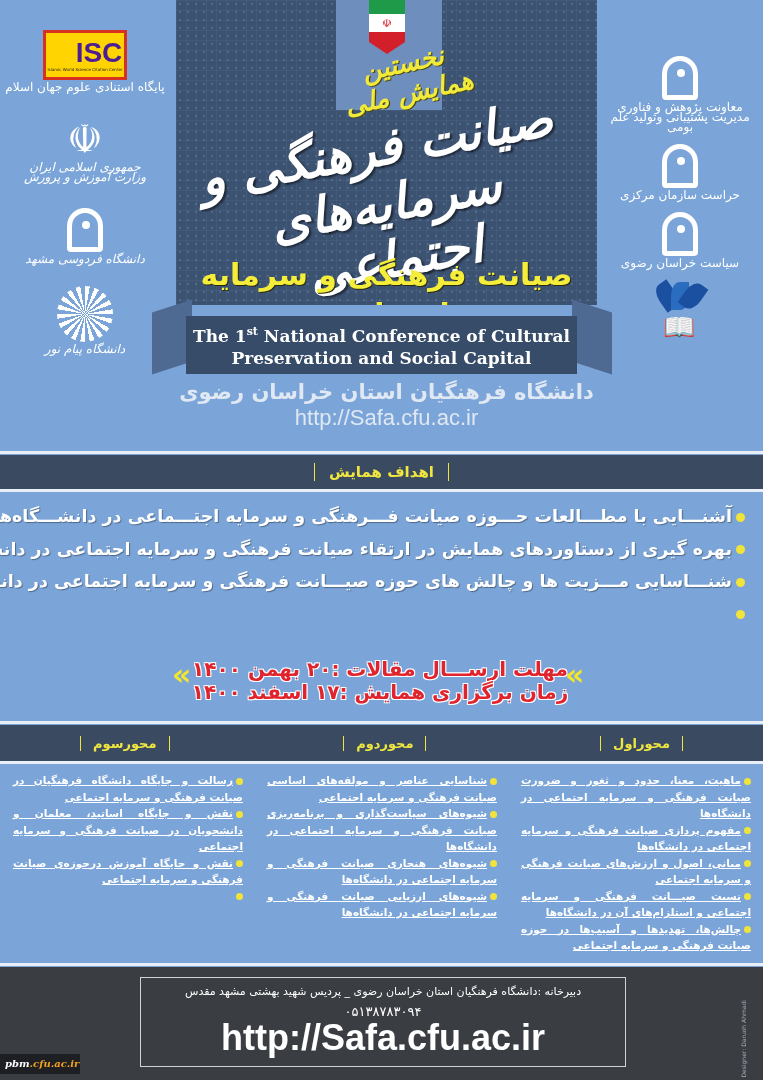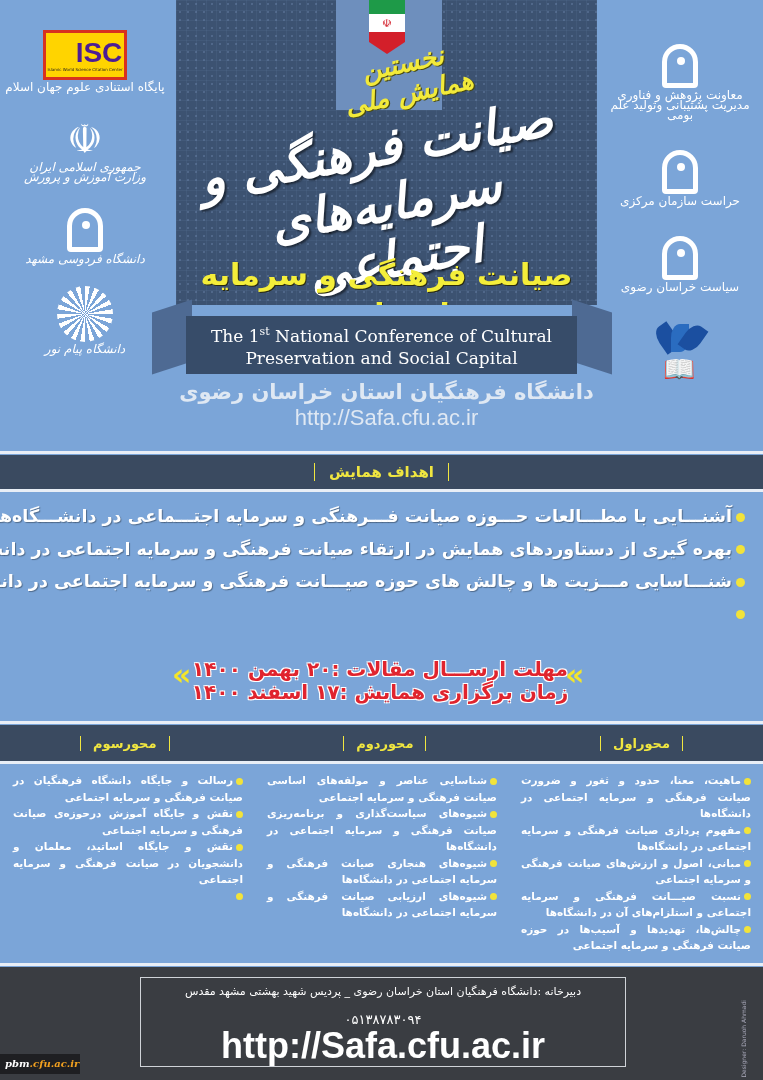--- a/index.html
+++ b/index.html
@@ -49,21 +49,21 @@
   }
   .hero-title {
     position: absolute; left: 0; top: 255px; width: 421px; text-align: center;
     color: #f4ee3a; font-weight: bold; font-size: 30px; line-height: 40px;
     text-shadow: 1px 1px 0 #2a2a10;
   }
 
   .ribbon {
     position: absolute; left: 186px; top: 316px; width: 391px; height: 58px;
     background: #374c69; text-align: center; color: #fff;
-    font-family: "DejaVu Serif", serif; font-weight: normal; font-size: 17px; line-height: 22px;
+    font-family: "DejaVu Serif", serif; font-weight: bold; font-size: 17px; line-height: 22px;
     padding-top: 5px;
   }
   .ribbon sup { font-size: 11px; }
   .ribbon-end {
     position: absolute; top: 306px; width: 40px; height: 62px; background: #4e6a93;
   }
   .ribbon-end.left { left: 152px; transform: skewY(-18deg); }
   .ribbon-end.right { left: 572px; transform: skewY(18deg); }
 
   .uni-name {
@@ -119,31 +119,31 @@
     position: absolute; left: 160px; top: 658px; width: 440px; direction: rtl; text-align: center;
   }
   .dl-line { color: #e0242e; font-weight: bold; font-size: 20px; line-height: 23px; text-shadow: 1px 1px 0 #fff, -1px -1px 0 #fff, 1px -1px 0 #fff, -1px 1px 0 #fff; }
   .chev { position: absolute; top: 660px; color: #f4e62a; font-size: 30px; font-weight: bold; line-height: 30px; }
 
   
   .axes-bar { top: 725px; height: 36px; justify-content: space-between; padding: 0 80px; }
   .axes-bar .bar-label { font-size: 13px; padding: 0 12px; }
   .axes { position: absolute; top: 772px; left: 0; width: 763px; display: flex; flex-direction: row-reverse; }
   .ax-col { width: 254px; direction: rtl; padding: 0 12px; }
-  .ax-item { color: #fff; font-weight: bold; font-size: 10.5px; line-height: 16.5px; text-align: justify; }
+  .ax-item { color: #fff; font-weight: bold; font-size: 10.5px; line-height: 16.5px; text-align: justify; text-decoration: underline; }
   .ax-item .dot { width: 7px; height: 7px; margin-left: 3px; }
 
   
   .footer { position: absolute; left: 0; top: 967px; width: 763px; height: 113px; background: #3a3d42; }
   .footer-box {
     position: absolute; left: 140px; top: 10px; width: 486px; height: 90px;
     border: 1px solid #cfd3d8; text-align: center; direction: rtl;
   }
   .f-addr { color: #fff; font-size: 11px; margin-top: 7px; }
-  .f-phone { color: #fff; font-size: 13px; letter-spacing: 11px; margin-top: 14px; direction: ltr; }
+  .f-phone { color: #fff; font-size: 13px; letter-spacing: 11px; margin-top: 6px; direction: ltr; }
   .f-url { color: #fff; font-family: "Liberation Sans", sans-serif; font-weight: bold; font-size: 36px; line-height: 38px; direction: ltr; }
   .designer { position: absolute; left: 740px; top: 1000px; color: #aab; font-size: 6px; writing-mode: vertical-rl; transform: rotate(180deg); }
   .watermark {
     position: absolute; left: 0; top: 1054px; width: 80px; height: 20px; background: #1e1f22;
     font-family: "DejaVu Serif", serif; font-weight: bold; font-style: italic; font-size: 10px; line-height: 20px; padding-left: 5px;
   }
   .watermark .a { color: #fff; }
   .watermark .b { color: #f0a020; }
 </style>
 </head>
@@ -167,21 +167,21 @@
     <div class="logo-item" style="margin-top:14px;">
       <div class="shape-arch"></div>
       <div class="logo-cap" style="font-style:italic;">دانشگاه فردوسی مشهد</div>
     </div>
     <div class="logo-item" style="margin-top:10px;">
       <div class="sunburst"></div>
       <div class="logo-cap" style="font-style:italic;">دانشگاه پیام نور</div>
     </div>
   </div>
 
-  <div class="logo-col right" style="top:44px;gap:18px;">
+  <div class="logo-col right" style="top:56px;">
     <div class="logo-item">
       <div class="shape-arch"></div>
       <div class="logo-cap" style="white-space:pre-line;">معاونت پژوهش و فناوری
 مدیریت پشتیبانی وتولید علم بومی</div>
     </div>
     <div class="logo-item">
       <div class="shape-arch"></div>
       <div class="logo-cap">حراست سازمان مرکزی</div>
     </div>
     <div class="logo-item">
@@ -260,22 +260,22 @@
     <div class="ax-item"><span class="dot"></span><span>چالش‌ها، تهدیدها و آسیب‌ها در حوزه صیانت فرهنگی و سرمایه اجتماعی</span></div>
   </div>
   <div class="ax-col">
     <div class="ax-item"><span class="dot"></span><span>شناسایی عناصر و مولفه‌های اساسی صیانت فرهنگی و سرمایه اجتماعی</span></div>
     <div class="ax-item"><span class="dot"></span><span>شیوه‌های سیاست‌گذاری و برنامه‌ریزی صیانت فرهنگی و سرمایه اجتماعی در دانشگاه‌ها</span></div>
     <div class="ax-item"><span class="dot"></span><span>شیوه‌های هنجاری صیانت فرهنگی و سرمایه اجتماعی در دانشگاه‌ها</span></div>
     <div class="ax-item"><span class="dot"></span><span>شیوه‌های ارزیابی صیانت فرهنگی و سرمایه اجتماعی در دانشگاه‌ها</span></div>
   </div>
   <div class="ax-col">
     <div class="ax-item"><span class="dot"></span><span>رسالت و جایگاه دانشگاه فرهنگیان در صیانت فرهنگی و سرمایه اجتماعی</span></div>
+    <div class="ax-item"><span class="dot"></span><span>نقش و جایگاه اساتید، معلمان و دانشجویان در صیانت فرهنگی و سرمایه اجتماعی</span></div>
     <div class="ax-item"><span class="dot"></span><span>نقش و جایگاه آموزش درحوزه‌ی صیانت فرهنگی و سرمایه اجتماعی</span></div>
-    <div class="ax-item"><span class="dot"></span><span>نقش و جایگاه اساتید، معلمان و دانشجویان در صیانت فرهنگی و سرمایه اجتماعی</span></div>
     <div class="ax-item"><span class="dot"></span></div>
   </div>
 </div>
 
 <div class="sep-line" style="top:963px;"></div>
 <div class="footer">
   <div class="footer-box">
     <div class="f-addr">دبیرخانه :دانشگاه فرهنگیان استان خراسان رضوی _ پردیس شهید بهشتی مشهد مقدس</div>
     <div class="f-phone">۰۵۱۳۸۷۸۳۰۹۴</div>
     <div class="f-url">http://Safa.cfu.ac.ir</div>

